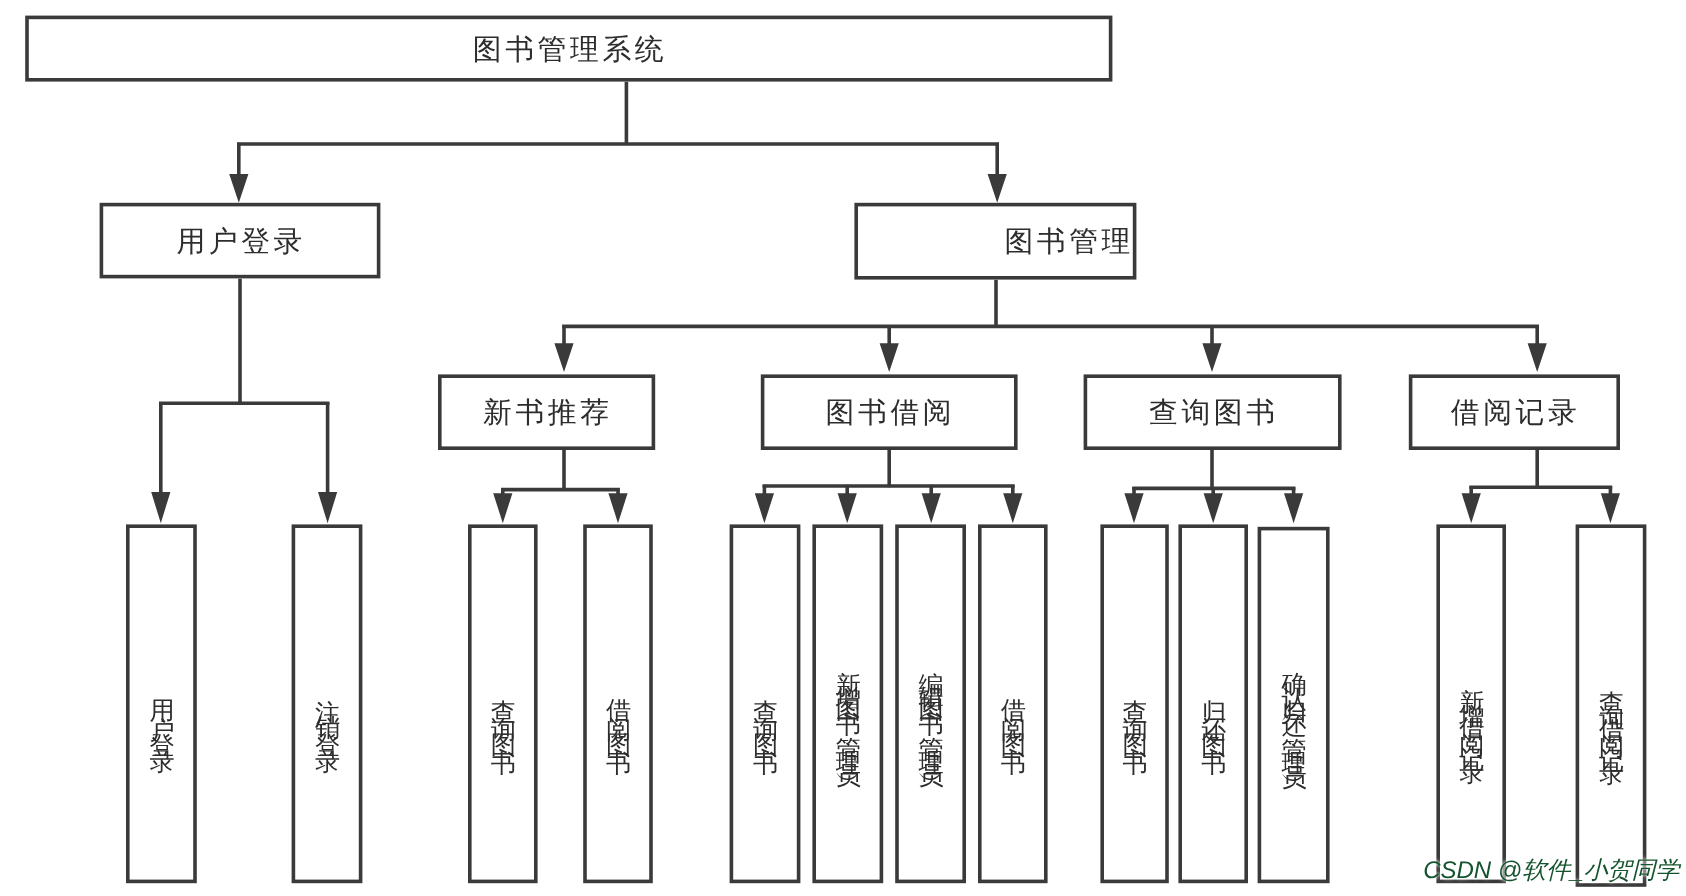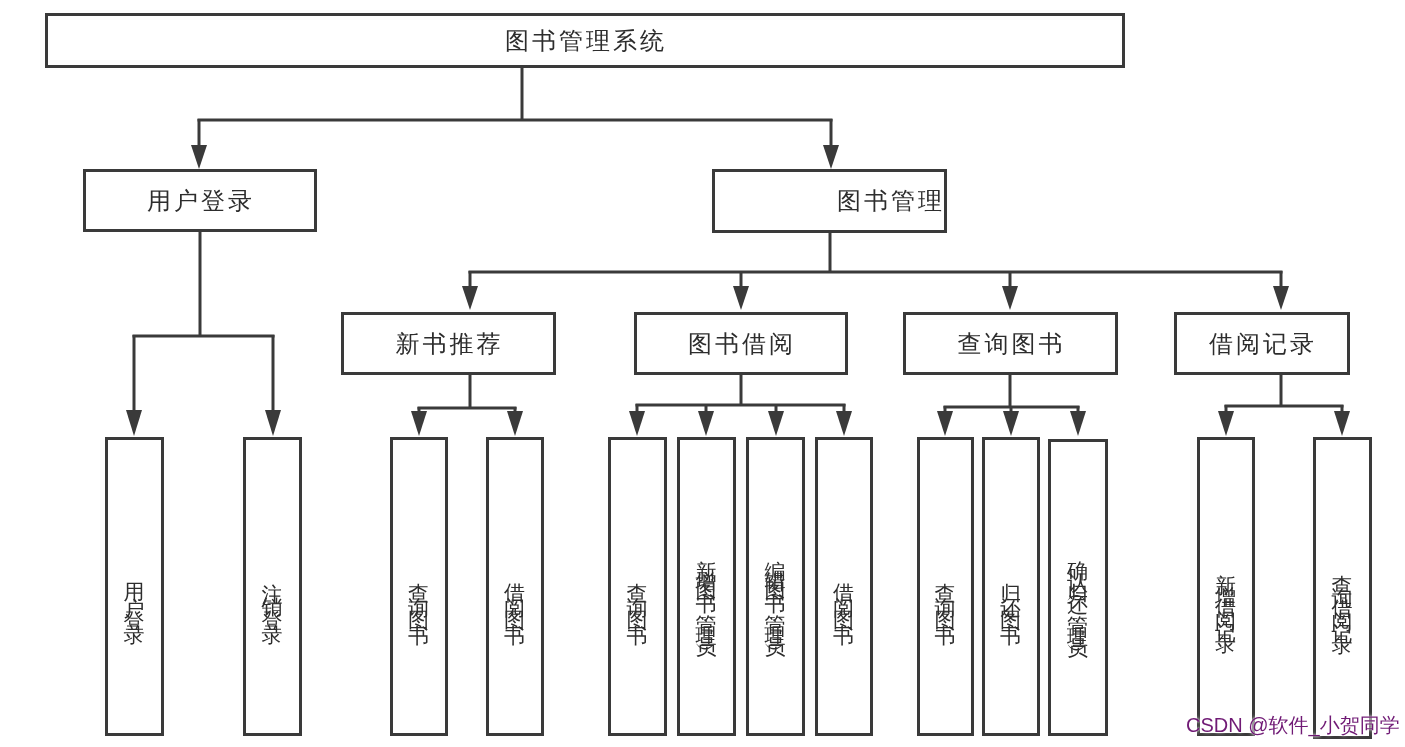--- a/index.html
+++ b/index.html
@@ -43,23 +43,24 @@
   }
   .sp-l .lbl { letter-spacing: 14px; margin-bottom: -14px; }
   .sp-m .lbl { letter-spacing: 12px; margin-bottom: -12px; }
   .sp-s .lbl { letter-spacing: 11px; margin-bottom: -11px; }
   .watermark {
     position: absolute;
     left: 1186px;
     top: 712px;
     z-index: 5;
     font-size: 20px;
-    color: #701a75;
+    color: #14532d;
     white-space: nowrap;
     text-shadow: 0 0 2px #ffffff, 0 0 4px #ffffff;
+    font-style: italic;
   }
 </style>
 </head>
 <body>
 
 <div class="stage">
 
   <svg class="wires" viewBox="0 0 1405 747" xmlns="http://www.w3.org/2000/svg" fill="none" stroke="#3a3a3a" stroke-width="3">
 
     <g>
@@ -129,32 +130,32 @@
     <g>
       <path d="M1281 375 V407"></path>
       <path d="M1226 406 H1342" stroke-linecap="square"></path>
       <path d="M1226 405 V412"></path>
       <path d="M1342 405 V412"></path>
       <polygon points="1218,411 1234,411 1226,436" fill="#3a3a3a" stroke="none"></polygon>
       <polygon points="1334,411 1350,411 1342,436" fill="#3a3a3a" stroke="none"></polygon>
     </g>
   </svg>
 
-  <div class="box h-box" style="left:21px; top:13px; width:1080px; height:55px;margin-left:24px;">
+  <div class="box h-box" style="left:21px; top:13px; width:906px; height:55px;">
     <span class="lbl">图书管理系统</span>
   </div>
 
   <div class="box h-box" style="left:83px; top:169px; width:234px; height:63px;">
     <span class="lbl">用户登录</span>
   </div>
   <div class="box h-box" style="left:712px; top:169px; width:235px; height:64px;justify-content:flex-end;">
     <span class="lbl">图书管理</span>
   </div>
 
-  <div class="box h-box" style="left:341px; top:312px; width:215px; height:63px;">
+  <div class="box h-box" style="left:365px; top:312px; width:181px; height:63px;">
     <span class="lbl">新书推荐</span>
   </div>
   <div class="box h-box" style="left:634px; top:312px; width:214px; height:63px;align-items:center;">
     <span class="lbl">图书借阅</span>
   </div>
   <div class="box h-box" style="left:903px; top:312px; width:215px; height:63px;">
     <span class="lbl">查询图书</span>
   </div>
   <div class="box h-box" style="left:1174px; top:312px; width:176px; height:63px;">
     <span class="lbl">借阅记录</span>

